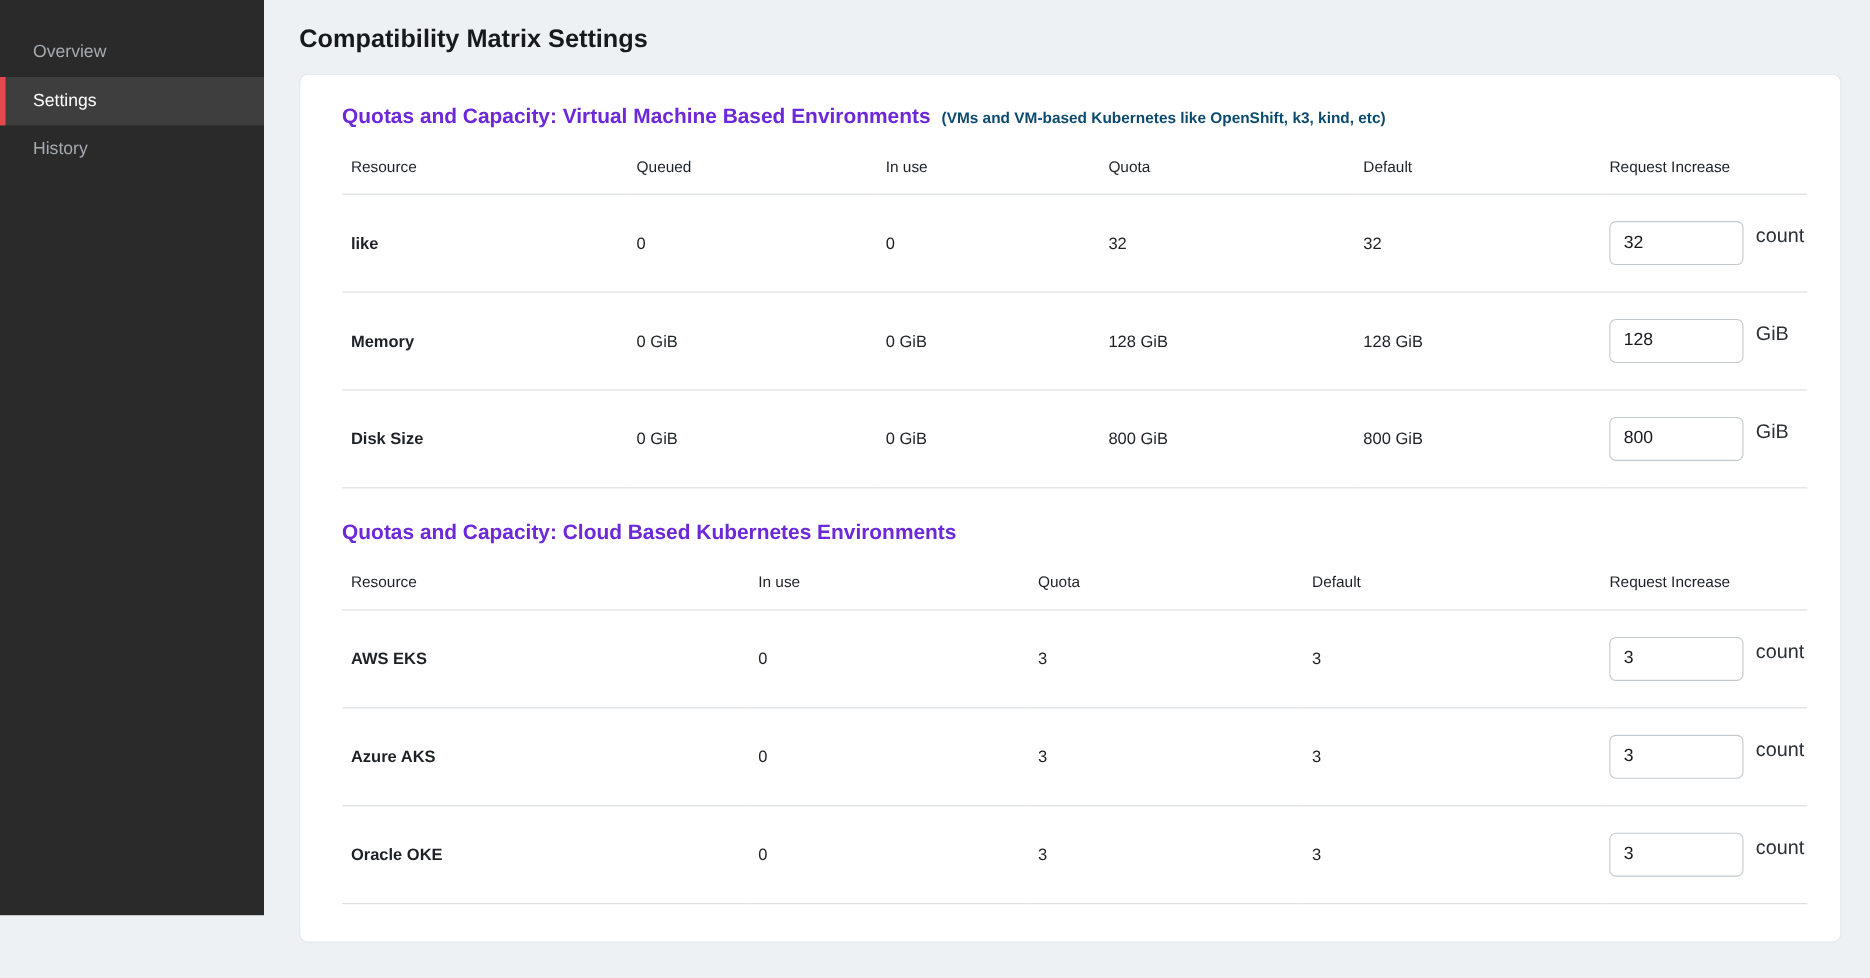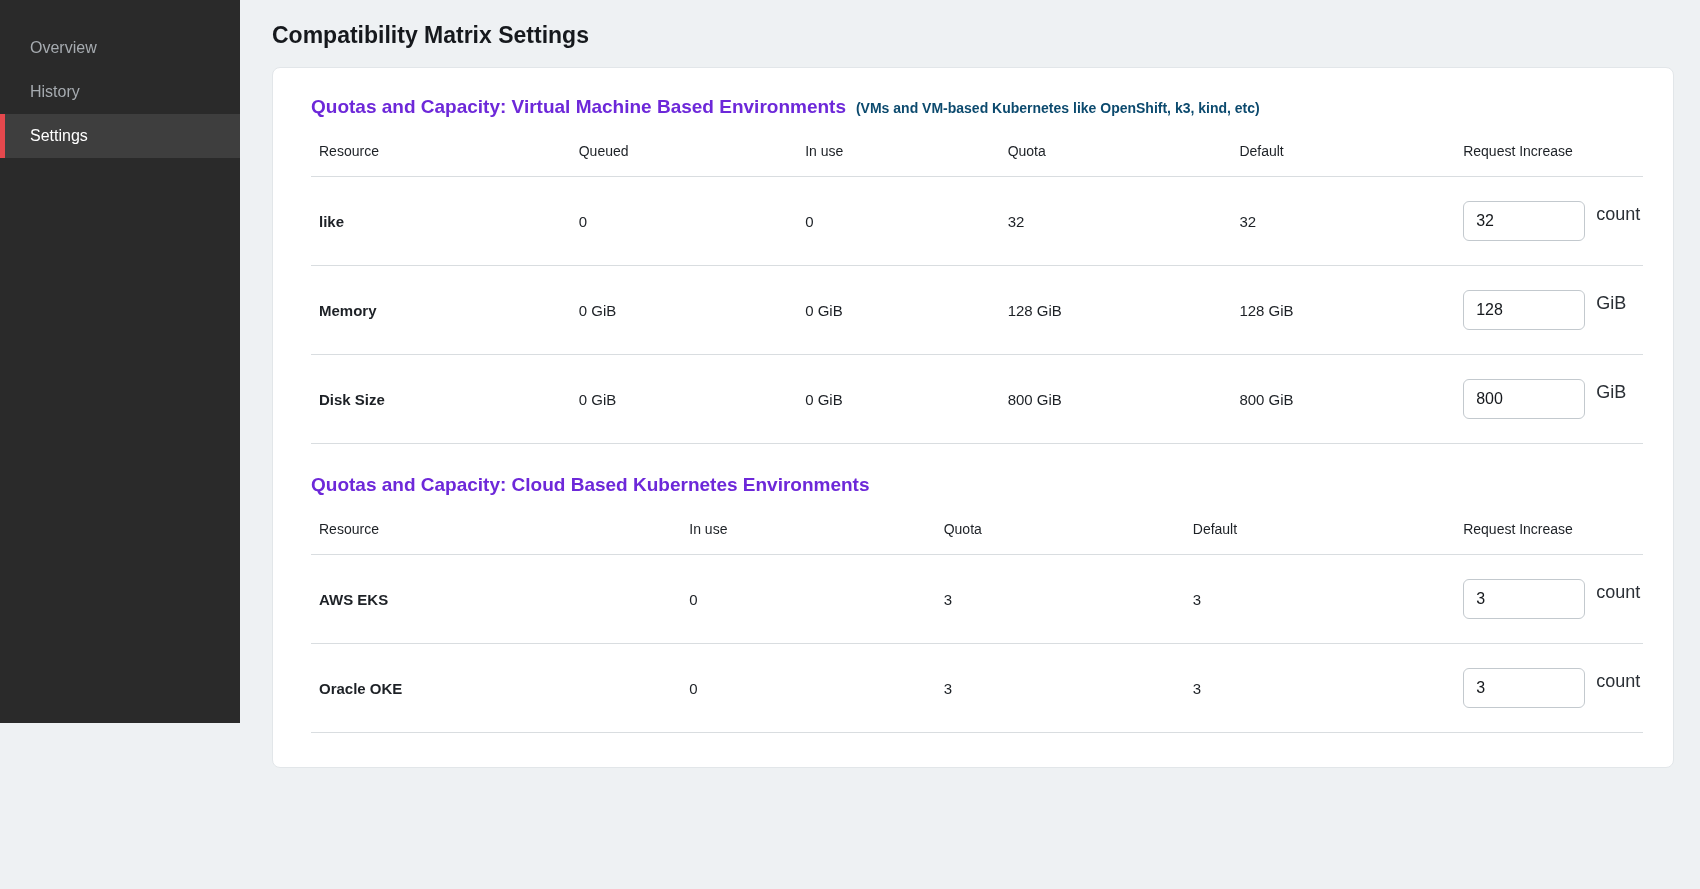--- a/index.html
+++ b/index.html
@@ -4,21 +4,21 @@
 <style>
   * { box-sizing: border-box; margin: 0; padding: 0; }
   html, body { width: 1700px; height: 889px; }
   body {
     font-family: "Liberation Sans", sans-serif;
     background: #eef1f3;
     display: flex;
     overflow: hidden;
   }
   .sidebar {
-    width: 240px; min-width: 240px; height: 723px;
+    width: 240px; min-width: 240px; height: 832px;
     background: #2a2a2a;
     padding-top: 26px;
   }
   .nav-item {
     padding: 13px 30px;
     font-size: 16px;
     color: #a6abb0;
     cursor: pointer;
     white-space: nowrap;
   }
@@ -79,22 +79,22 @@
     color: #2a2f35;
     margin-left: 11px;
     transform: translateY(-7px);
   }
 </style>
 </head>
 <body>
 
 <nav class="sidebar">
   <div class="nav-item">Overview</div>
+  <div class="nav-item active">Settings</div>
   <div class="nav-item">History</div>
-  <div class="nav-item active">Settings</div>
 </nav>
 
 <main class="main">
   <h1 class="page-title">Compatibility Matrix Settings</h1>
 
   <div class="card">
 
     <section>
       <div class="section-head">
         <span class="section-title">Quotas and Capacity: Virtual Machine Based Environments</span>
@@ -191,20 +191,32 @@
             <td>3</td>
             <td>3</td>
             <td>
               <div class="increase-cell">
                 <input type="text" class="increase-input" value="3" style="">
                 <span class="unit-label">count</span>
               </div>
             </td>
           </tr>
           <tr>
+            <td class="resource-cell">Azure AKS</td>
+            <td>0</td>
+            <td>3</td>
+            <td>3</td>
+            <td>
+              <div class="increase-cell">
+                <input type="text" class="increase-input" value="3" style="">
+                <span class="unit-label">count</span>
+              </div>
+            </td>
+          </tr>
+          <tr>
             <td class="resource-cell">Oracle OKE</td>
             <td>0</td>
             <td>3</td>
             <td>3</td>
             <td>
               <div class="increase-cell">
                 <input type="text" class="increase-input" value="3" style="">
                 <span class="unit-label">count</span>
               </div>
             </td>

